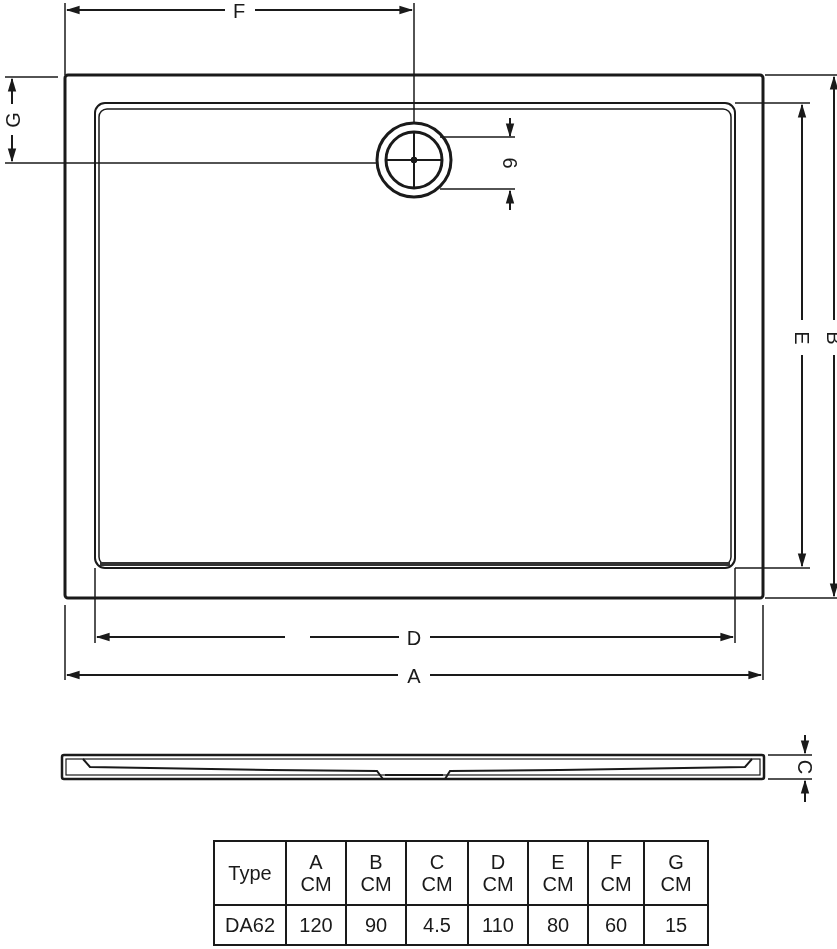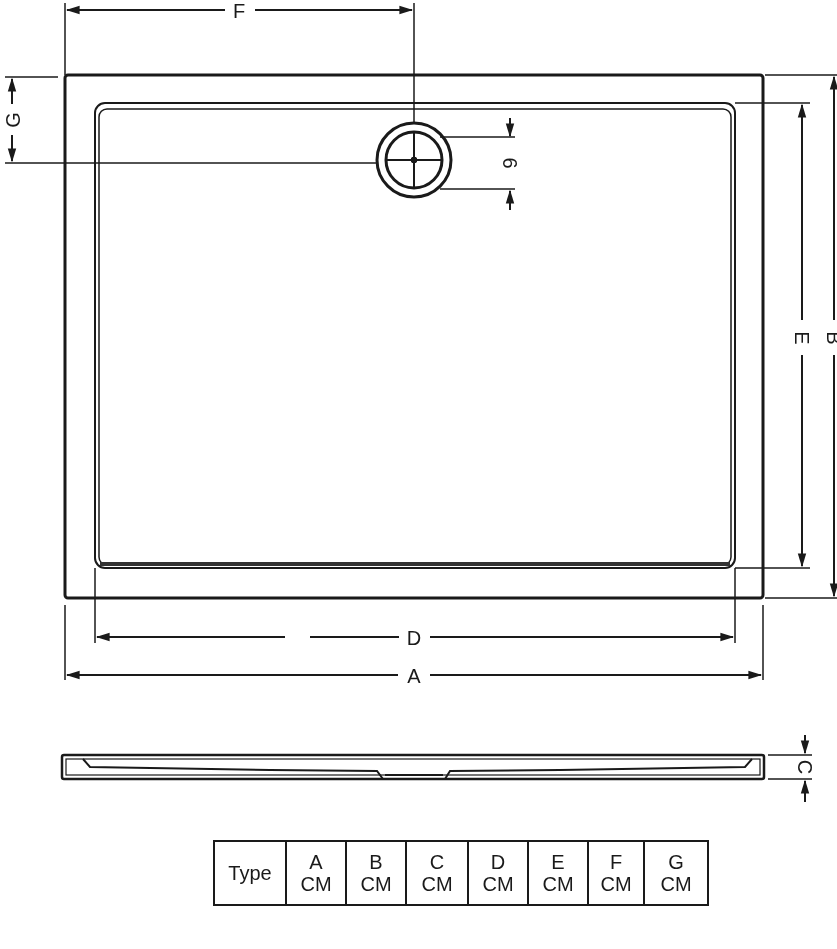--- a/index.html
+++ b/index.html
@@ -123,14 +123,24 @@
         </td>
     <td class="c6">
           <span class="sub">F</span>
           <span class="sub">CM</span>
         </td>
     <td class="c7">
           <span class="sub">G</span>
           <span class="sub">CM</span>
         </td>
   </tr>
+  <tr class="vals">
+    <td>DA62</td>
+    <td>120</td>
+    <td>90</td>
+    <td>4.5</td>
+    <td>110</td>
+    <td>80</td>
+    <td>60</td>
+    <td>15</td>
+  </tr>
 </tbody>
   </table>
 
 </body></html>

